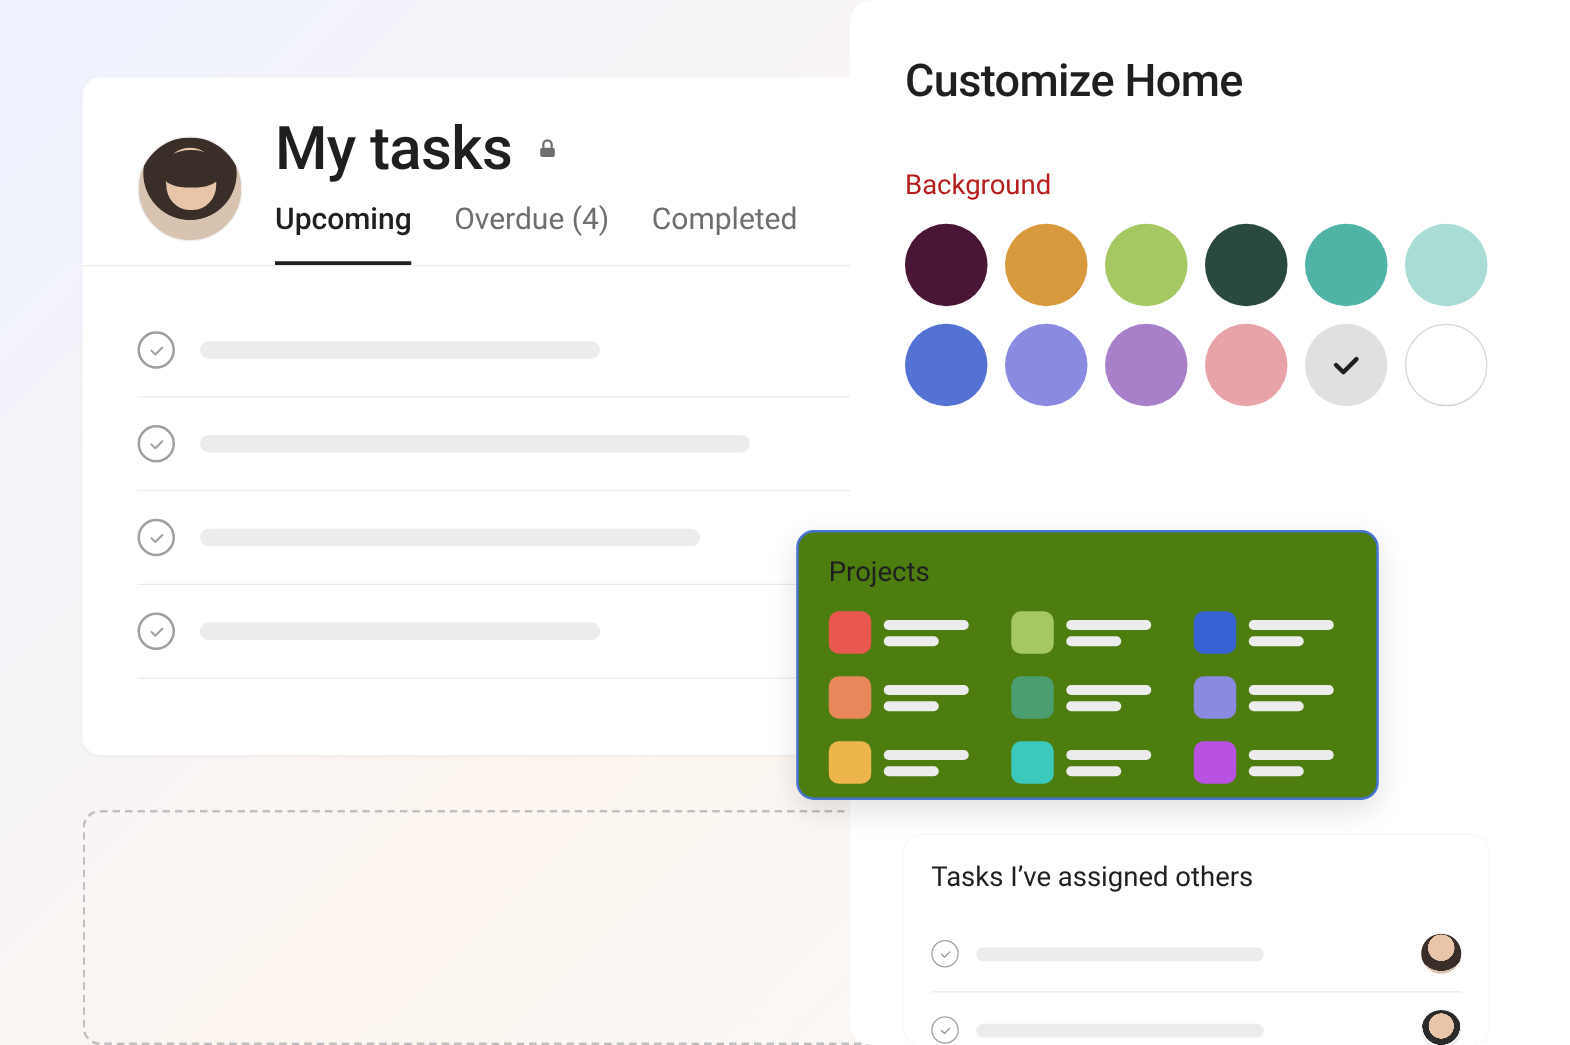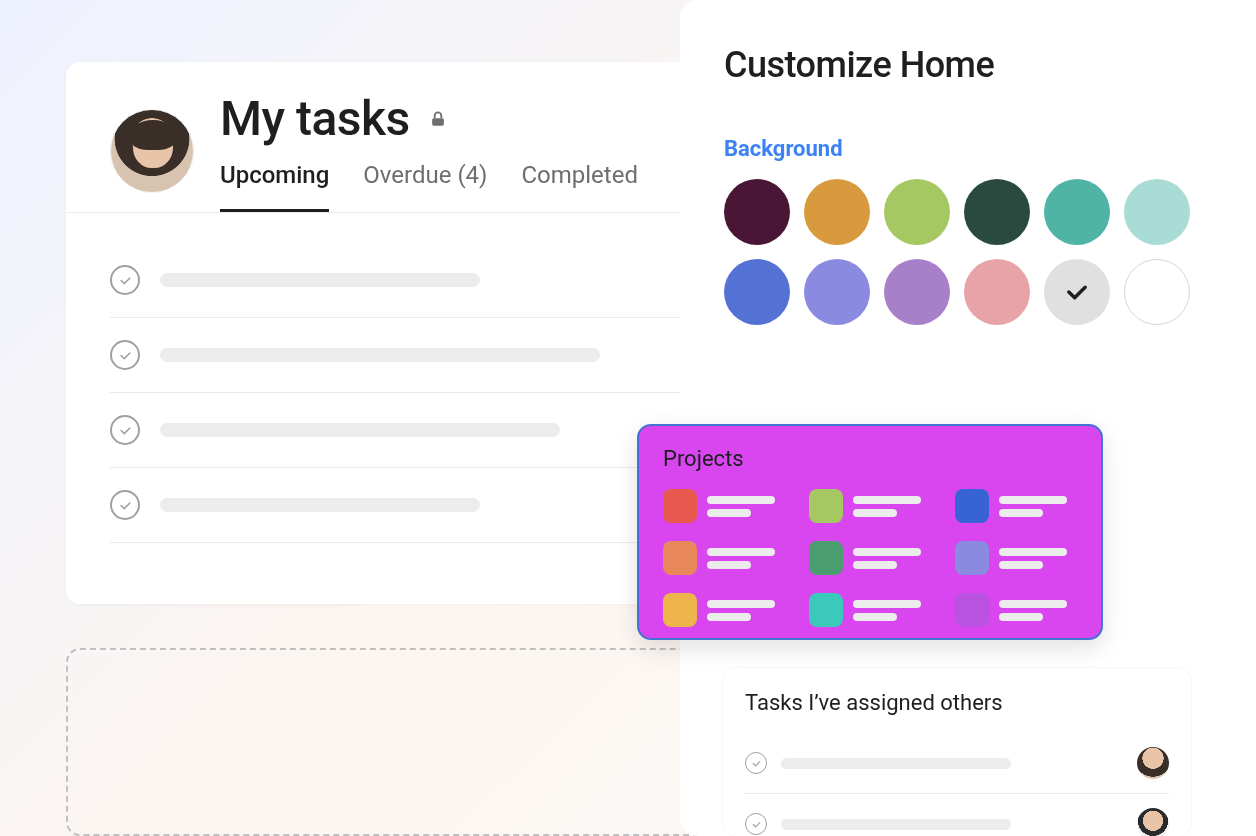--- a/index.html
+++ b/index.html
@@ -118,22 +118,22 @@
     padding: 44px 44px 0 44px;
   }
   .panel-title {
     font-size: 36px;
     font-weight: 500;
     letter-spacing:-0.5px;
     margin-bottom: 50px;
   }
   .section-label {
     font-size: 22px;
-    font-weight: 700;
-    color:#3b82f6;
+    font-weight: 400;
+    color:#b91c1c;
     margin-bottom: 18px;
   }
   .swatch-grid {
     display:flex; flex-wrap:wrap; gap:14px;
     margin-bottom: 32px;
   }
   .swatch {
     width:66px; height:66px; border-radius:50%;
     cursor:pointer;
     display:flex; align-items:center; justify-content:center;
@@ -151,21 +151,21 @@
     border-radius:14px;
   }
 
   
   .projects-widget {
     position:absolute;
     left:637px;
     top:424px;
     width:466px;
     height:216px;
-    background:#d946ef;
+    background:#4d7c0f;
     border:2px solid #4573d2;
     border-radius:14px;
     padding:20px 24px;
     box-shadow: 0 8px 24px rgba(0,0,0,0.12);
   }
   .projects-widget .widget-title {
     font-size:22px;
     font-weight:400;
     margin-bottom:18px;
   }

